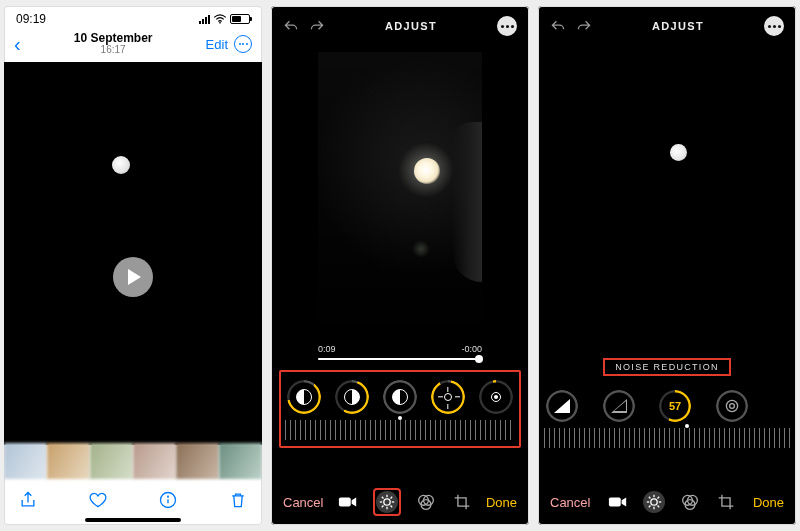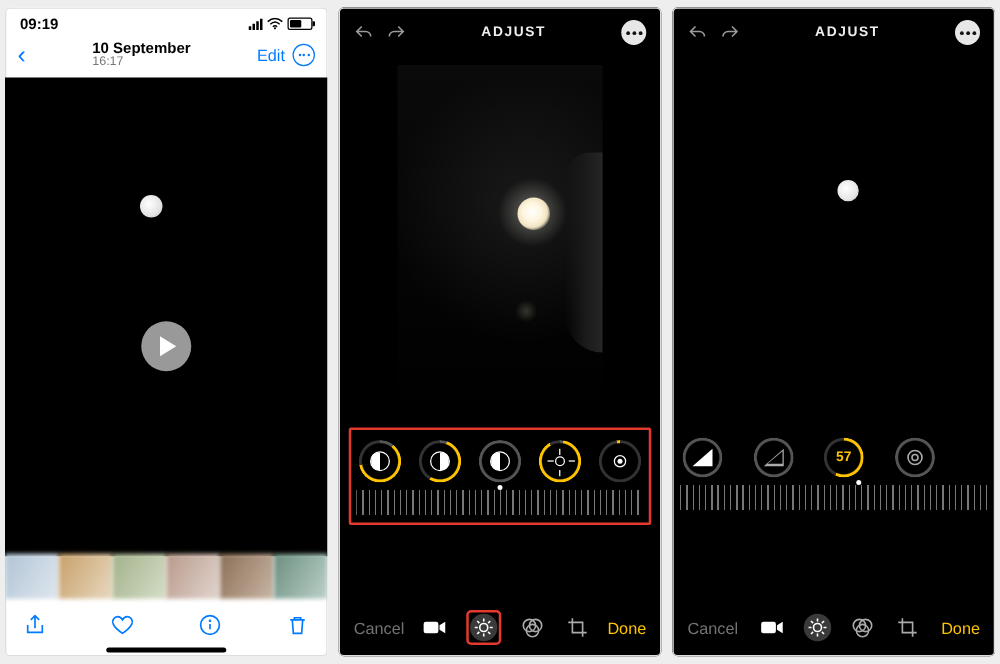--- a/index.html
+++ b/index.html
@@ -9,31 +9,31 @@
     --yellow:#ffc400;
     --red:#e23b2e;
   }
   *{box-sizing:border-box}
   body{margin:0;background:var(--space);font-family:-apple-system,Helvetica,Arial,sans-serif;
     width:800px;height:531px;display:flex;justify-content:space-between;padding:6px 4px}
   .phone{width:258px;height:519px;background:#fff;border-radius:4px;position:relative;overflow:hidden;
     font-size:11px;color:#000;box-shadow:0 0 0 1px #ddd inset}
   .phone.dark{background:#000;color:#fff}
   
-  .status{display:flex;justify-content:space-between;align-items:center;height:22px;padding:4px 12px 0;font-size:12px;font-weight:700}
+  .status{display:flex;justify-content:space-between;align-items:center;height:22px;padding:4px 12px 0;font-size:12px;font-weight:400}
   .status .right{display:flex;align-items:center;gap:3px}
   .sig{display:inline-flex;align-items:flex-end;gap:1px}
   .sig i{width:2px;background:#000;display:inline-block}
   .sig i:nth-child(1){height:3px}.sig i:nth-child(2){height:5px}.sig i:nth-child(3){height:7px}.sig i:nth-child(4){height:9px}
   .batt{width:20px;height:10px;border:1px solid #000;border-radius:2px;position:relative}
   .batt:after{content:"";position:absolute;right:-3px;top:2px;width:2px;height:4px;background:#000;border-radius:0 1px 1px 0}
   .batt i{position:absolute;left:1px;top:1px;bottom:1px;width:9px;background:#000;border-radius:1px}
   .navbar{display:flex;align-items:center;justify-content:space-between;height:32px;padding:0 10px}
   .navbar .chev{color:var(--blue);font-size:20px;font-weight:300}
-  .navbar .center{line-height:12px}
+  .navbar .center{text-align:center;line-height:12px}
   .navbar .center .d{font-size:12px;font-weight:600}
   .navbar .center .t{font-size:10px;color:#777}
   .navbar .rgt{display:flex;align-items:center;gap:6px;color:var(--blue)}
   .elips{width:18px;height:18px;border:1.2px solid var(--blue);border-radius:50%;display:flex;align-items:center;justify-content:center;gap:1.5px}
   .elips i{width:2px;height:2px;background:var(--blue);border-radius:50%}
   .hdr-badge{position:absolute;left:6px;top:60px;background:#5a5a5a;color:#ddd;font-size:7px;font-weight:700;padding:1px 4px;border-radius:2px;display:flex;align-items:center;gap:2px;letter-spacing:.3px}
   .hdr-badge svg{width:8px;height:6px}
   .stage1{position:absolute;left:0;right:0;top:56px;bottom:80px;background:#000}
   .moon1{position:absolute;left:108px;top:94px;width:18px;height:18px;border-radius:50%;
     background:radial-gradient(circle at 40% 40%,#fff,#e3e3e3 60%,#bdbdbd)}
@@ -100,21 +100,21 @@
   .num{font-size:11px;color:var(--yellow);font-weight:600}
   .ruler{height:20px;margin:4px 4px 6px;background:
     repeating-linear-gradient(90deg,#777 0 1px,transparent 1px 5px);position:relative}
   .ruler .ctr{position:absolute;left:50%;top:-4px;width:4px;height:4px;background:#fff;border-radius:50%;transform:translateX(-50%)}
   .bottombar{position:absolute;left:0;right:0;bottom:6px;height:34px;display:flex;align-items:center;justify-content:space-between;padding:0 12px}
   .bottombar .mid{display:flex;align-items:center;gap:14px}
   .bottombar .mid .mbtn{width:22px;height:22px;display:flex;align-items:center;justify-content:center}
   .bottombar .mid .mbtn.sel{background:#3a3a3a;border-radius:50%}
   .redselect{border:2px solid var(--red);border-radius:4px;padding:1px}
   .txtbtn{font-size:13px}
-  .txtbtn.cancel{color:#737373}
+  .txtbtn.cancel{color:#fca5a5}
   .txtbtn.done{color:var(--yellow)}
   svg{display:block}
   .p2 .ctrl{margin:6px 8px 0}
   .p3 .ctrl{margin:6px 6px 0}
   .p3 .dials{padding:8px 2px 2px}
   .p3 .dialwrap{width:32px;height:32px}
   .p3 .redlabel{display:inline-block;border:2.5px solid var(--red);padding:2px 10px}
   .centerwrap{text-align:center;margin-top:10px}
 </style>
 </head>
@@ -219,20 +219,27 @@
         <i></i>
         <i></i>
       </div>
   </div>
   <div class="vidstage">
     <div class="moonhalo"></div>
     <div class="bigmoon"></div>
     <div class="cloud"></div>
     <div class="flare"></div>
   </div>
+  <div class="timeline" style="width:164px">
+    <span class="tleft">0:09</span>
+    <span class="tright">-0:00</span>
+    <div class="bar"></div>
+    <div class="prog" style="width:98%"></div>
+    <div class="dot" style="left:calc(98% - 4px)"></div>
+  </div>
 
   <div class="ctrl redbox">
     <div class="dials">
       <div class="dialwrap">
         <div class="arc" style="--off:40deg;--end:260deg"></div>
         <div class="face">
             <div class="ico-half"></div>
           </div>
       </div>
       <div class="dialwrap">
@@ -323,20 +330,23 @@
     <div class="title">ADJUST</div>
     <div class="more">
         <i></i>
         <i></i>
         <i></i>
       </div>
   </div>
   <div class="vidstage">
     <div class="moon3"></div>
   </div>
+  <div class="centerwrap">
+    <span class="adjlabel redlabel"><span>NOISE REDUCTION</span></span>
+  </div>
 
   <div class="ctrl">
     <div class="dials">
       <div class="dialwrap">
         <div class="arc" style="background:conic-gradient(#555 0 360deg);-webkit-mask:radial-gradient(circle,transparent 13px,#000 14px);mask:radial-gradient(circle,transparent 13px,#000 14px)"></div>
         <div class="face">
             <div class="ico-tri"></div>
           </div>
       </div>
       <div class="dialwrap">

